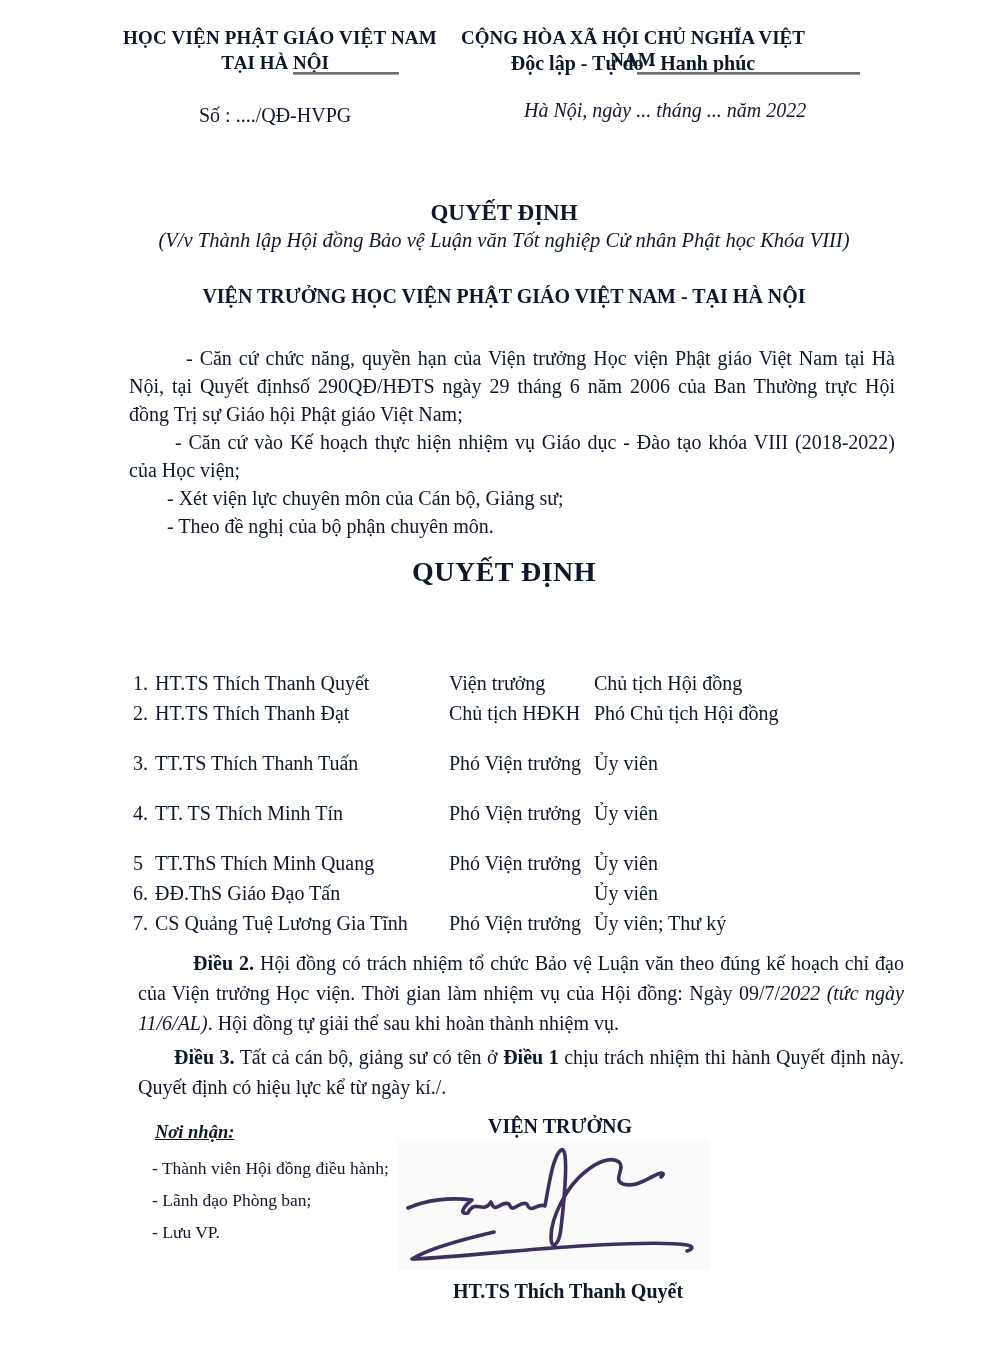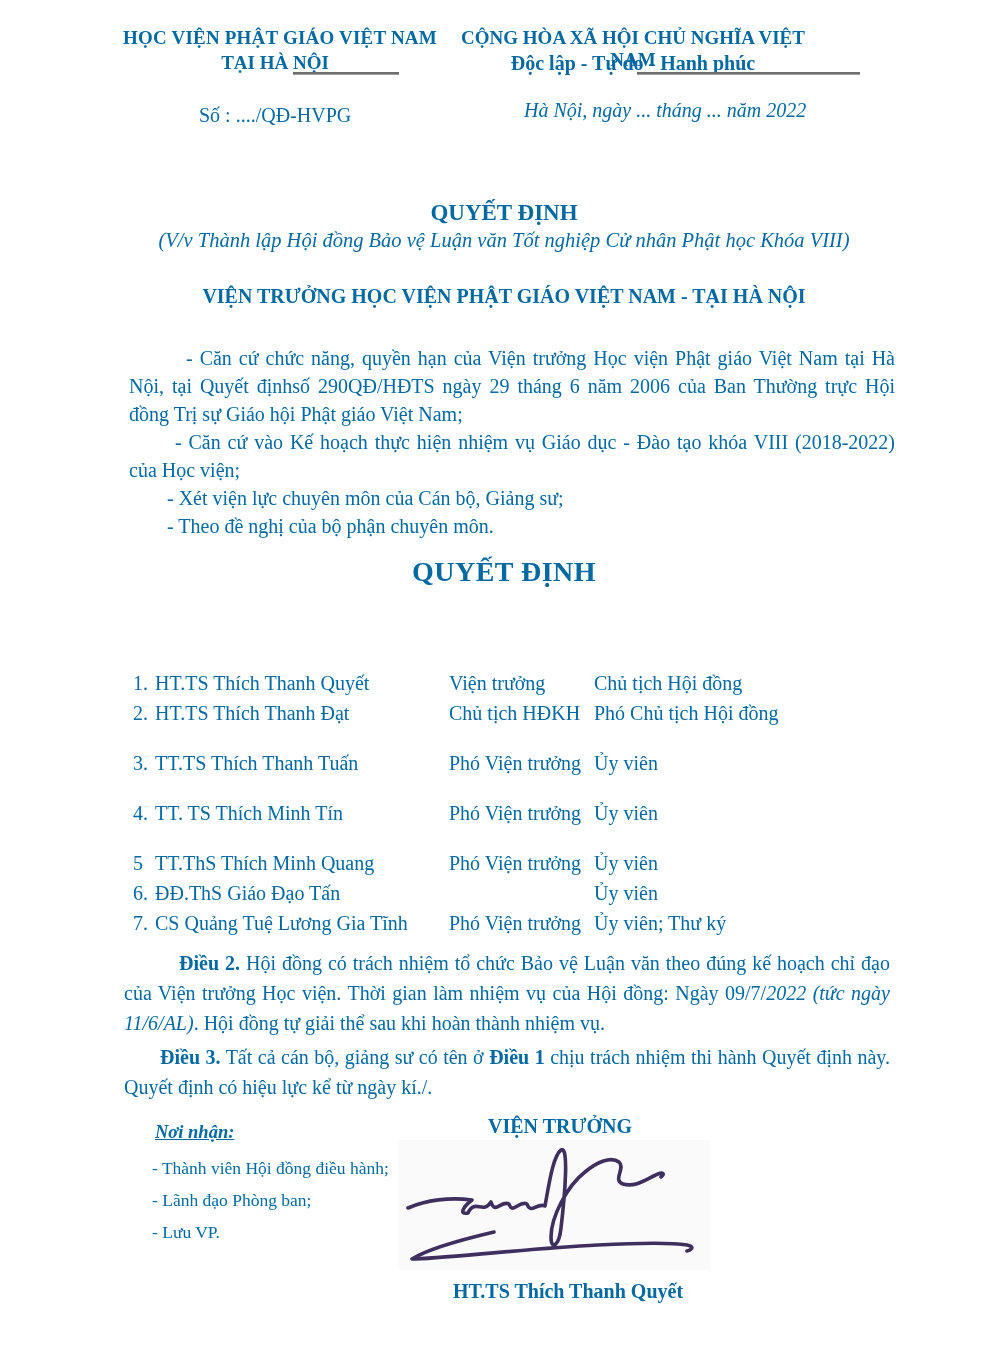--- a/index.html
+++ b/index.html
@@ -1,18 +1,18 @@
 <!DOCTYPE html>
 <html><head>
 <meta charset="utf-8">
 <style>
   html,body { margin:0; padding:0; background:#ffffff; }
   .page {
     position:relative; width:1008px; height:1363px; background:#ffffff;
-    font-family:"Liberation Serif","DejaVu Serif",serif; color:#0369a1;
+    font-family:"Liberation Serif","DejaVu Serif",serif; color:#0f172a;
     overflow:hidden;
   }
   .abs { position:absolute; }
   .c { text-align:center; }
   .i { font-style:italic; }
 
   
   .org1   { left:70px;  top:27px;  width:420px; font-size:19px; font-weight:bold; letter-spacing:.2px; }
   .org2   { left:70px;  top:52px;  width:410px; font-size:19px; font-weight:bold; }
   .nat1   { left:438px; top:27px;  width:390px; font-size:19px; font-weight:bold; }
@@ -41,21 +41,21 @@
   .art1 p { margin:0; text-indent:55px; }
 
   .members { left:133px; top:668px; width:790px; font-size:20px; }
   .m-row { display:flex; line-height:30px; }
   .m-row.gap { margin-top:20px; }
   .m-num  { width:22px;  flex:0 0 auto; }
   .m-name { width:294px; flex:0 0 auto; }
   .m-role { min-width:138px; flex:0 0 auto; margin-right:7px; }
   .m-title{ flex:0 0 auto; }
 
-  .arts { left:124px; top:948px; width:766px; line-height:30px; }
+  .arts { left:138px; top:948px; width:766px; line-height:30px; }
   .arts p { margin:0; }
   .art2 { text-indent:55px; }
   .art3 { text-indent:36px; margin-top:4px !important; }
 
   
   .recip-label { left:155px; top:1122px; font-size:18.5px; font-weight:bold; font-style:italic; text-decoration:underline; }
   .recips { left:152px; top:1152px; font-size:17.5px; line-height:32px; }
   .recips div { margin:0; }
   .sign-title { left:420px; top:1115px; width:280px; font-size:20px; font-weight:bold; }
   .sign-box { left:398px; top:1140px; width:312px; height:130px; background:#fbfafb; }

